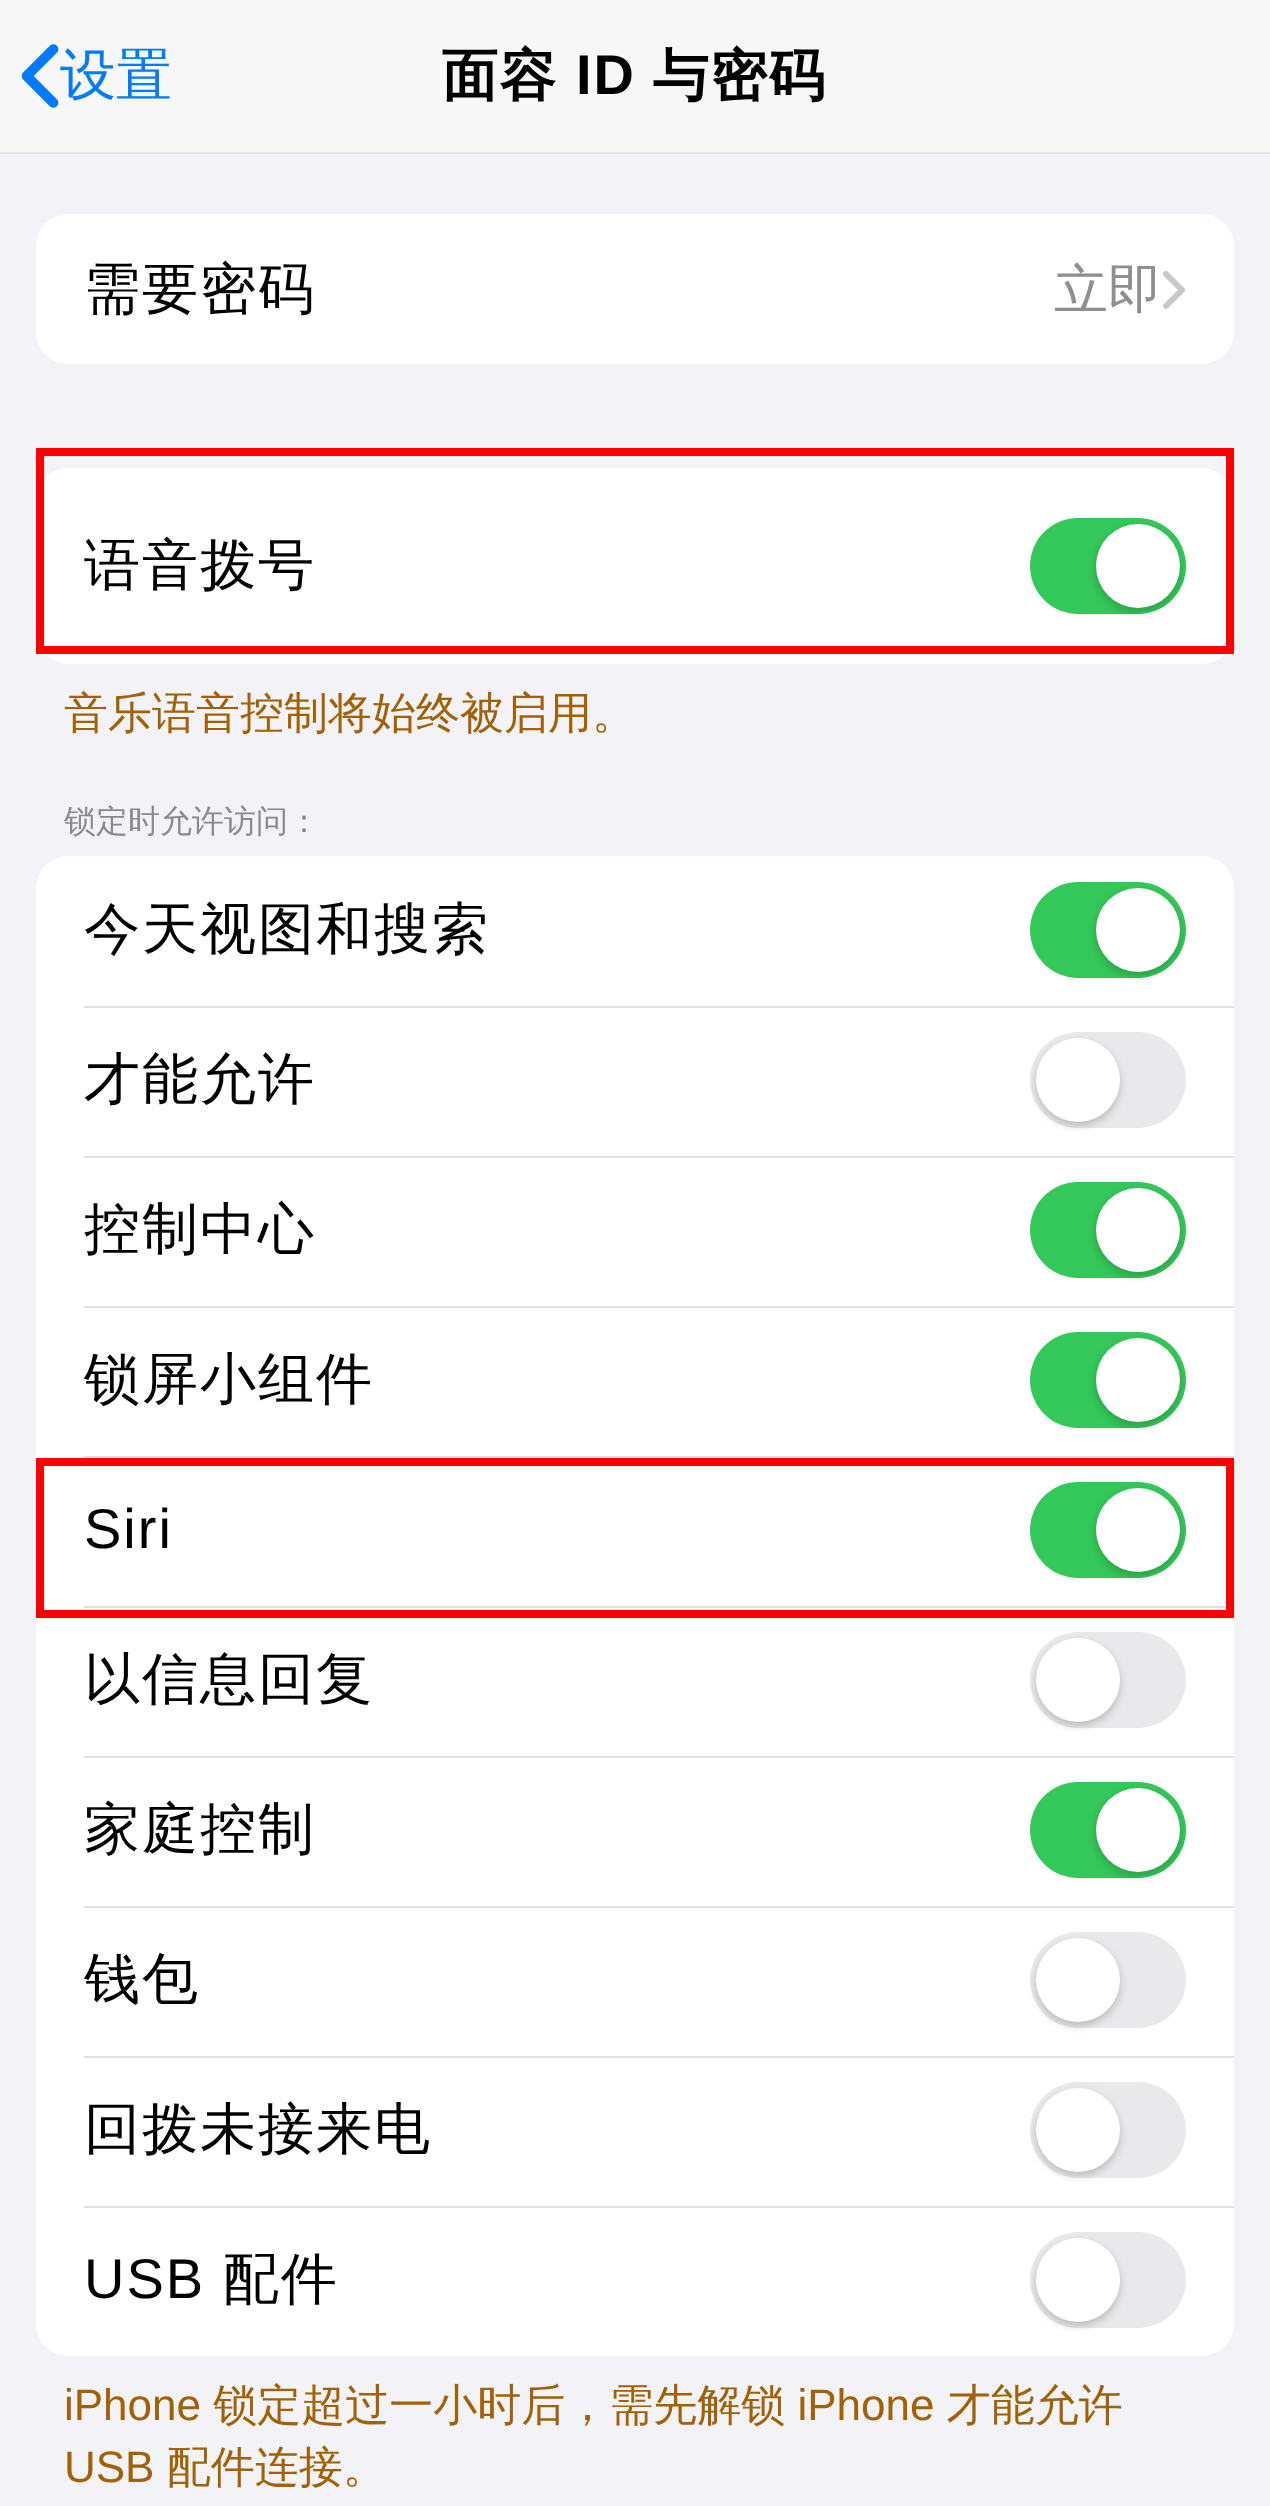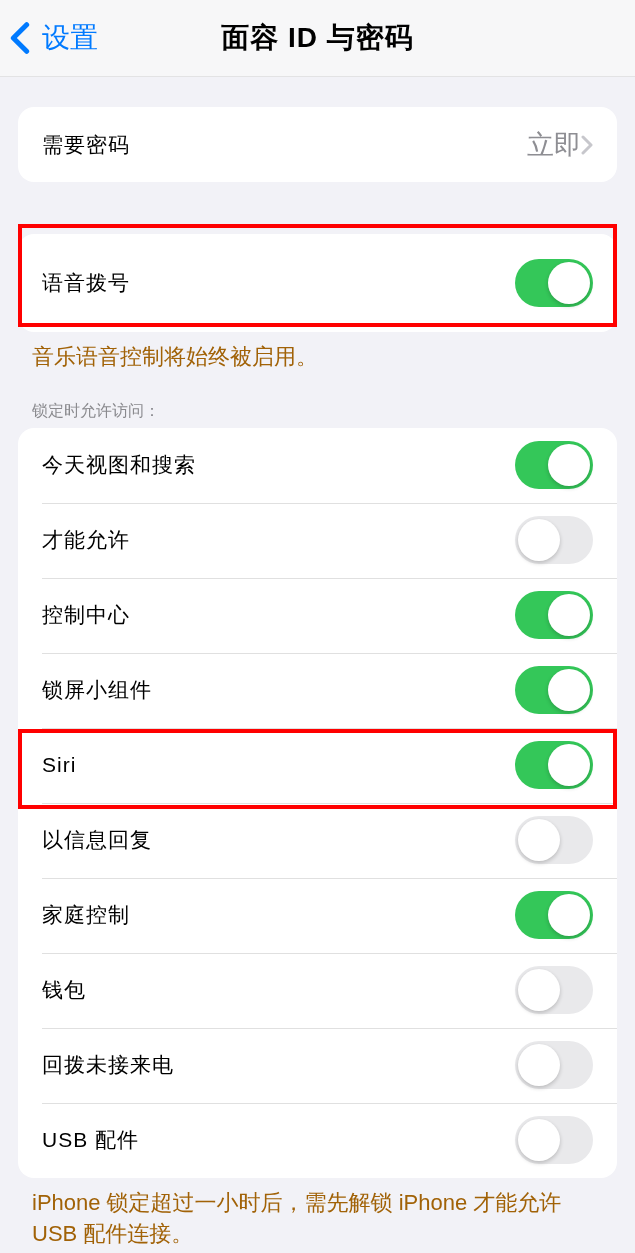--- a/index.html
+++ b/index.html
@@ -18,21 +18,21 @@
       height: 77px;
       background: #f7f7f8;
       display: flex;
       align-items: center;
       position: relative;
       border-bottom: 1px solid rgba(0,0,0,0.08);
     }
     .back-btn {
       display: flex;
       align-items: center;
-      gap: 12px;
+      gap: 0;
       padding-left: 10px;
       color: #007aff;
       font-size: 28px;
       cursor: pointer;
     }
     .back-chevron {
       width: 20px;
       height: 34px;
     }
     .navbar-title {
@@ -64,21 +64,21 @@
     .row + .row::before {
       content: "";
       position: absolute;
       top: 0;
       left: 24px;
       right: 0;
       height: 1px;
       background: rgba(0,0,0,0.12);
     }
     .row-label {
-      font-size: 21px;
+      font-size: 28px;
       color: #000;
       letter-spacing: 1px;
     }
     .row-right {
       display: flex;
       align-items: center;
       gap: 0;
     }
     .row-value {
       font-size: 27px;

